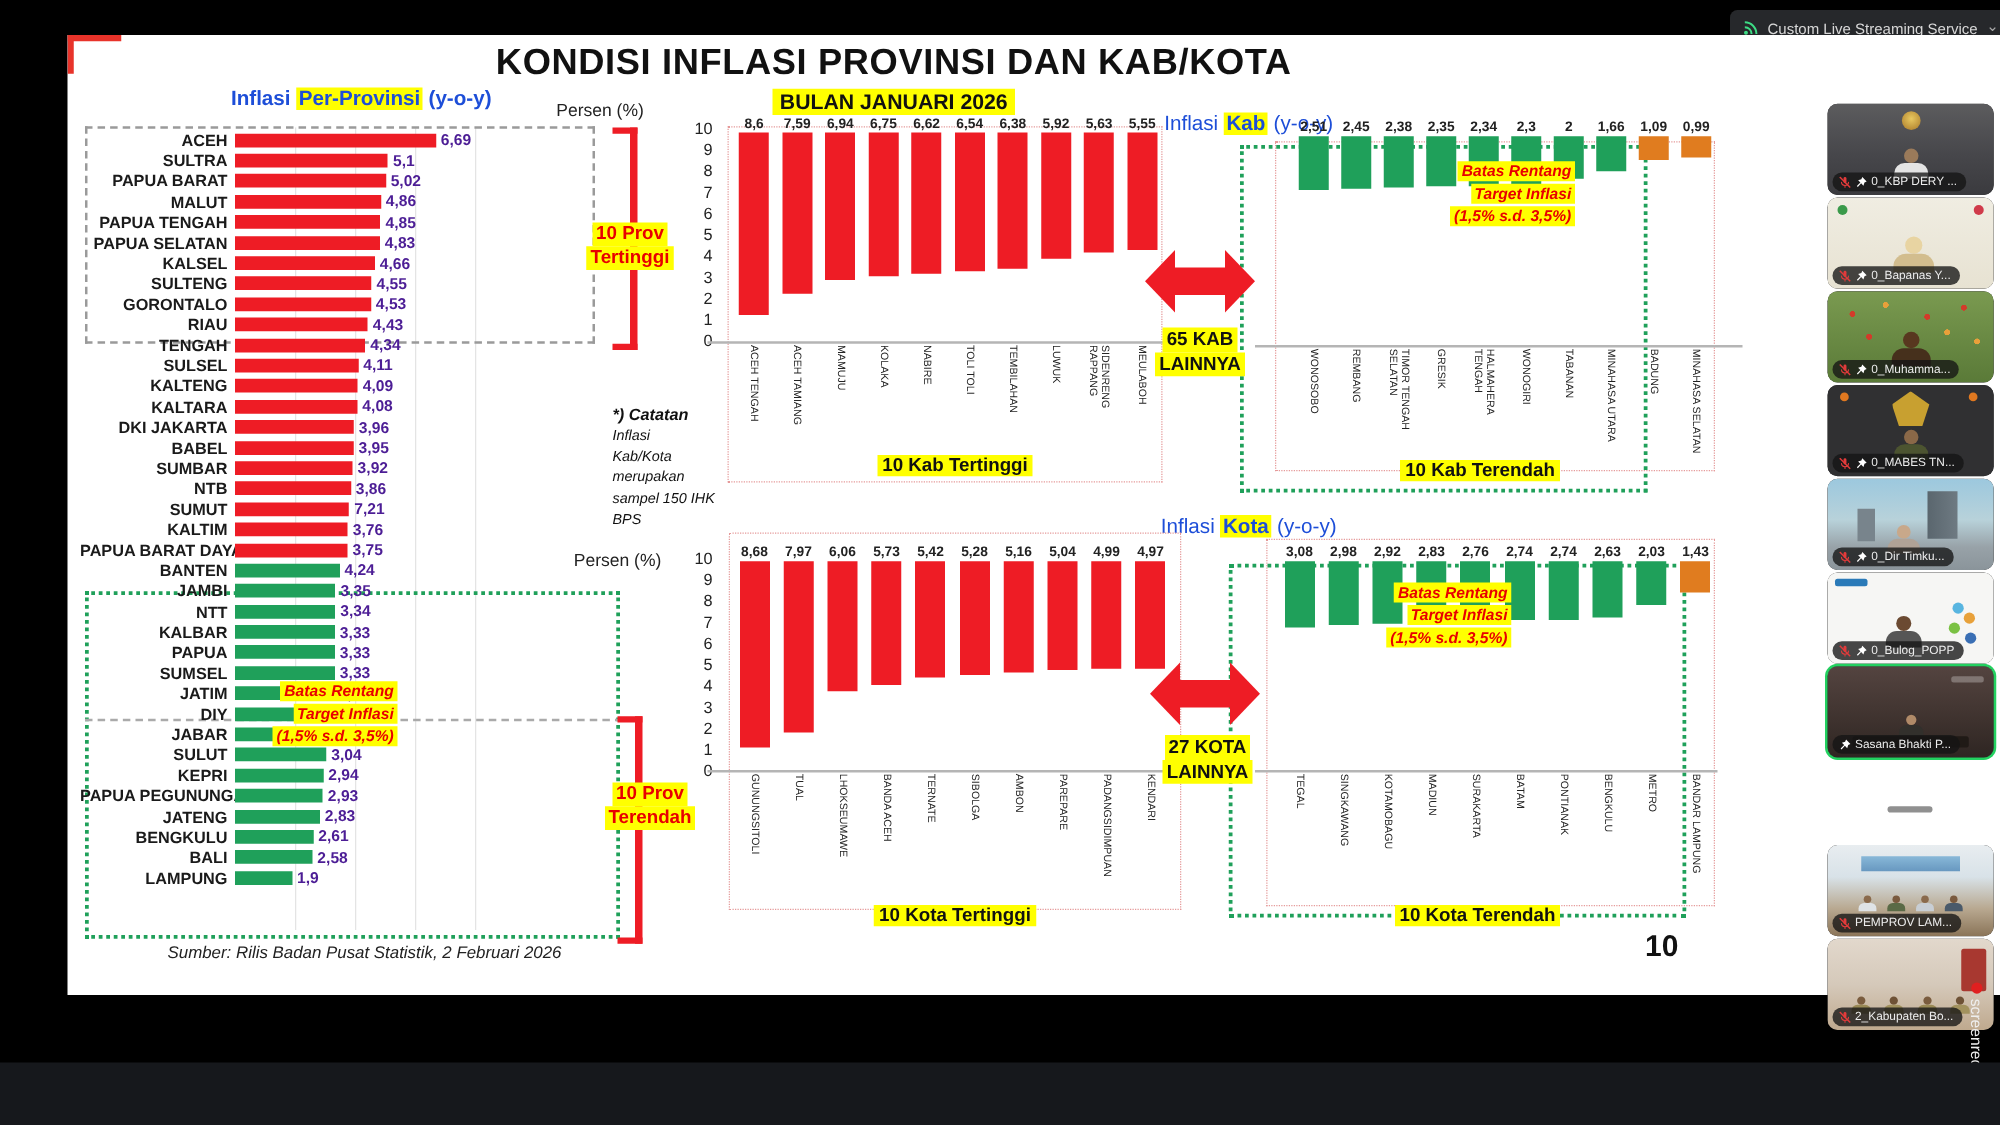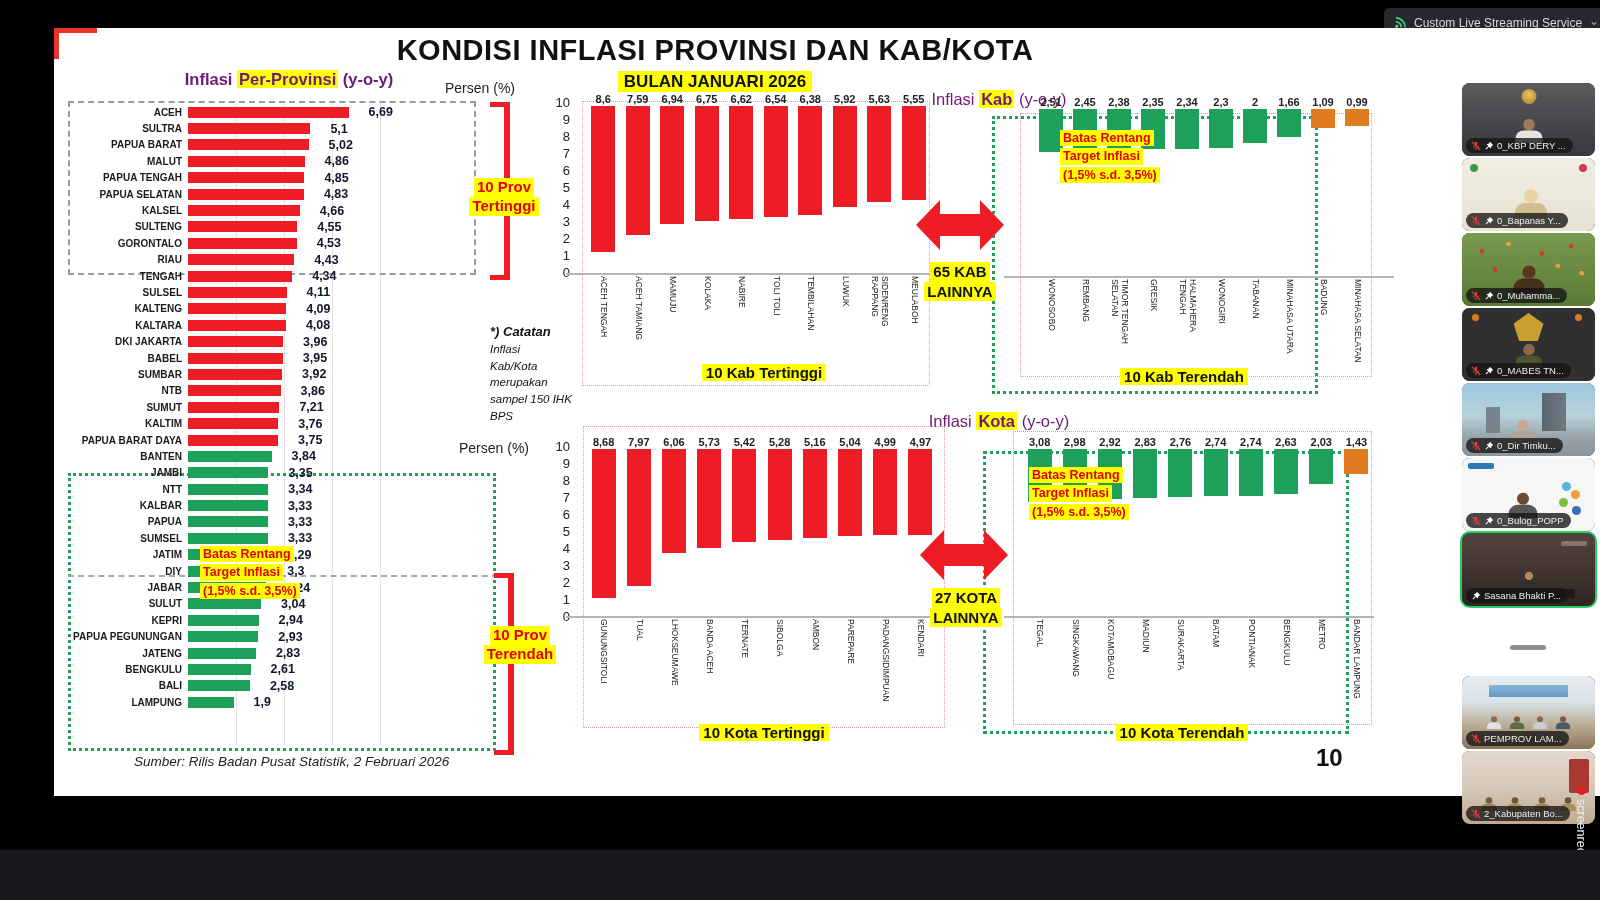--- a/index.html
+++ b/index.html
@@ -8,52 +8,52 @@
   #bottom-strip{position:absolute;left:0;top:850px;width:1600px;height:50px;background:#16181c;}
 
   
   #slide{position:absolute;left:54px;top:28px;width:1572px;height:768px;background:#fff;overflow:hidden;}
   .abs{position:absolute;}
   #red-corner{left:0;top:0;width:38px;height:26px;border-left:5px solid #e8332a;border-top:5px solid #e8332a;}
   #slide-title{left:0;top:6px;width:1322px;text-align:center;font-size:29px;font-weight:bold;color:#111;letter-spacing:.5px;}
   #slide-subtitle{left:0;top:44px;width:1322px;text-align:center;}
   #slide-subtitle span{background:#ffff00;font-size:17px;font-weight:bold;color:#111;padding:1px 6px;}
   .hl{background:#ffff00;}
-  .chart-title{font-size:16.5px;color:#701a75;}
+  .chart-title{font-size:16.5px;color:#1d4ed8;}
   #prov-title{left:60px;top:42px;width:350px;text-align:center;font-weight:bold;}
   #prov-title .hl{padding:0 2px;}
   #kab-title{left:790px;top:62px;width:310px;text-align:center;}
   #kab-title .hl{font-weight:bold;padding:0 2px;}
   #kota-title{left:790px;top:384px;width:310px;text-align:center;}
   #kota-title .hl{font-weight:bold;padding:0 2px;}
   .persen{font-size:14px;color:#222;}
   #persen-kab{left:391px;top:52px;}
   #persen-kota{left:405px;top:412px;}
 
   
   .gridline{top:74px;height:642px;width:0;border-left:1px solid #e4e4e4;}
   #prov-rows{left:10px;top:76px;width:440px;z-index:2;}
   .prov-row{display:flex;align-items:center;height:16.4px;}
-  .prov-label{width:118px;text-align:right;font-size:10px;font-weight:bold;color:#1a1a1a;padding-right:6px;white-space:nowrap;}
+  .prov-label{width:118px;text-align:right;font-size:13px;font-weight:bold;color:#1a1a1a;padding-right:6px;white-space:nowrap;}
   .prov-bar{height:11px;}
-  .prov-value{font-size:12.5px;font-weight:bold;color:#0f172a;margin-left:20px;white-space:nowrap;}
+  .prov-value{font-size:12.5px;font-weight:bold;color:#4c1d95;margin-left:4px;white-space:nowrap;}
   .c-red{background:#ee1c25;}
   .c-green{background:#1fa05a;}
   .c-orange{background:#e07c1f;}
   #box-top10{left:14px;top:73px;width:404px;height:170px;border:2px dashed #9a9a9a;z-index:1;}
   #box-low{left:14px;top:445px;width:422px;height:272px;border:3px dotted #1fa05a;z-index:1;}
   #dash-mid{left:14px;top:547px;width:430px;height:0;border-top:2px dashed #aaa;z-index:1;}
   .bracket{border-top:5px solid #ee1c25;border-right:6px solid #ee1c25;border-bottom:5px solid #ee1c25;z-index:3;}
   #bracket-high{left:436px;top:74px;width:14px;height:168px;}
   #bracket-low{left:440px;top:545px;width:14px;height:172px;}
   .side-label{text-align:center;z-index:5;}
   .side-label span{display:inline-block;background:#ffff00;color:#e80000;font-weight:bold;font-size:15px;line-height:1.25;padding:0 3px;}
   #label-high{left:410px;top:150px;width:80px;}
   #label-low{left:424px;top:598px;width:84px;}
-  .target-label{text-align:left;z-index:6;}
+  .target-label{text-align:right;z-index:6;font-style:italic;}
   .target-label span{display:inline-block;background:#ffff00;color:#e80000;font-weight:bold;font-size:12.5px;line-height:1.3;padding:0 3px;}
   #target-prov{left:146px;top:516px;width:118px;}
   #target-kab{left:1006px;top:100px;width:200px;}
   #target-kota{left:975px;top:437px;width:180px;}
   #note{left:436px;top:296px;width:90px;color:#111;}
   #note-head{font-size:13px;font-weight:bold;font-style:italic;margin-bottom:2px;}
   .note-line{font-size:11.5px;font-style:italic;line-height:1.45;}
 
   
   .axis{width:30px;font-size:13px;color:#222;}
@@ -300,21 +300,21 @@
           <div class="prov-value">3,76</div>
         </div>
         <div class="prov-row">
           <div class="prov-label">PAPUA BARAT DAYA</div>
           <div class="prov-bar c-red" style="width: 90px;"></div>
           <div class="prov-value">3,75</div>
         </div>
         <div class="prov-row">
           <div class="prov-label">BANTEN</div>
           <div class="prov-bar c-green" style="width: 83.5px;"></div>
-          <div class="prov-value">3,84</div>
+          <div class="prov-value">4,24</div>
         </div>
         <div class="prov-row">
           <div class="prov-label">JAMBI</div>
           <div class="prov-bar c-green" style="width: 80.4px;"></div>
           <div class="prov-value">3,35</div>
         </div>
         <div class="prov-row">
           <div class="prov-label">NTT</div>
           <div class="prov-bar c-green" style="width: 80.2px;"></div>
           <div class="prov-value">3,34</div>

